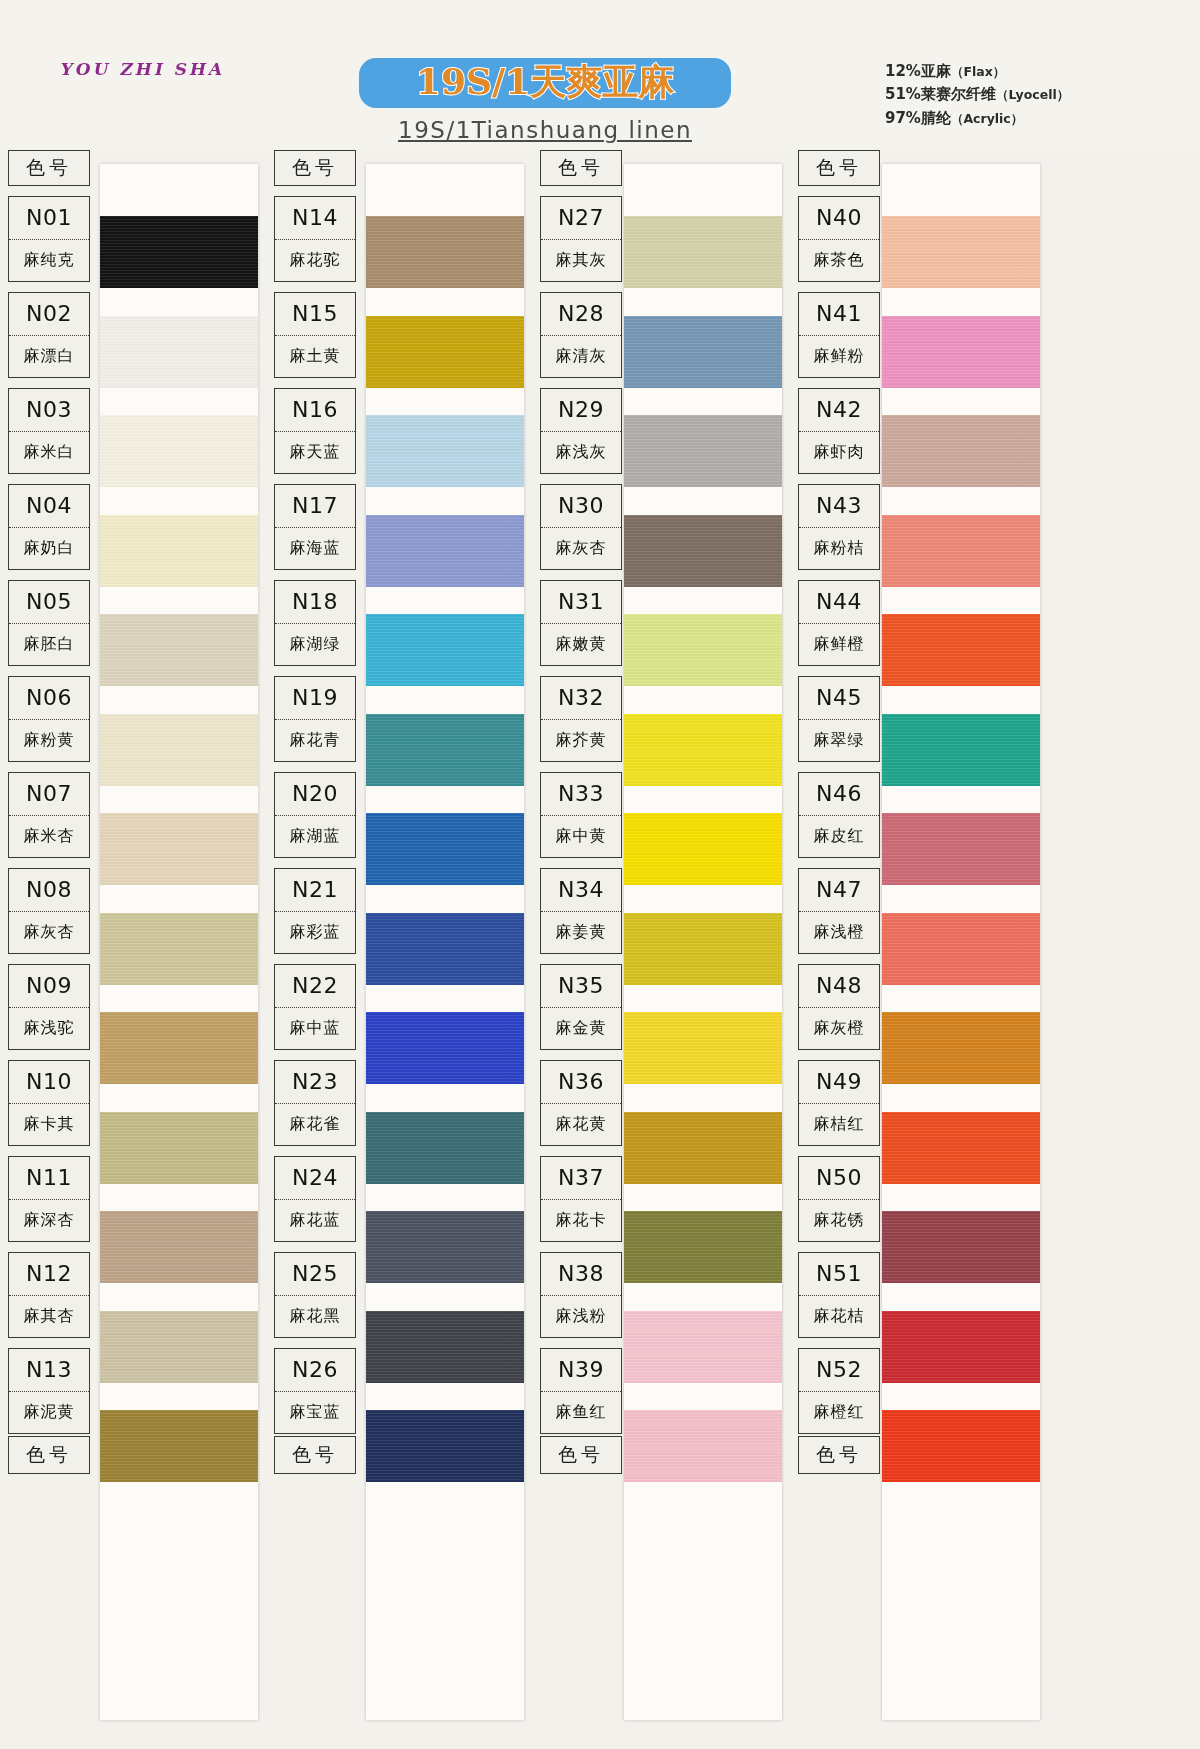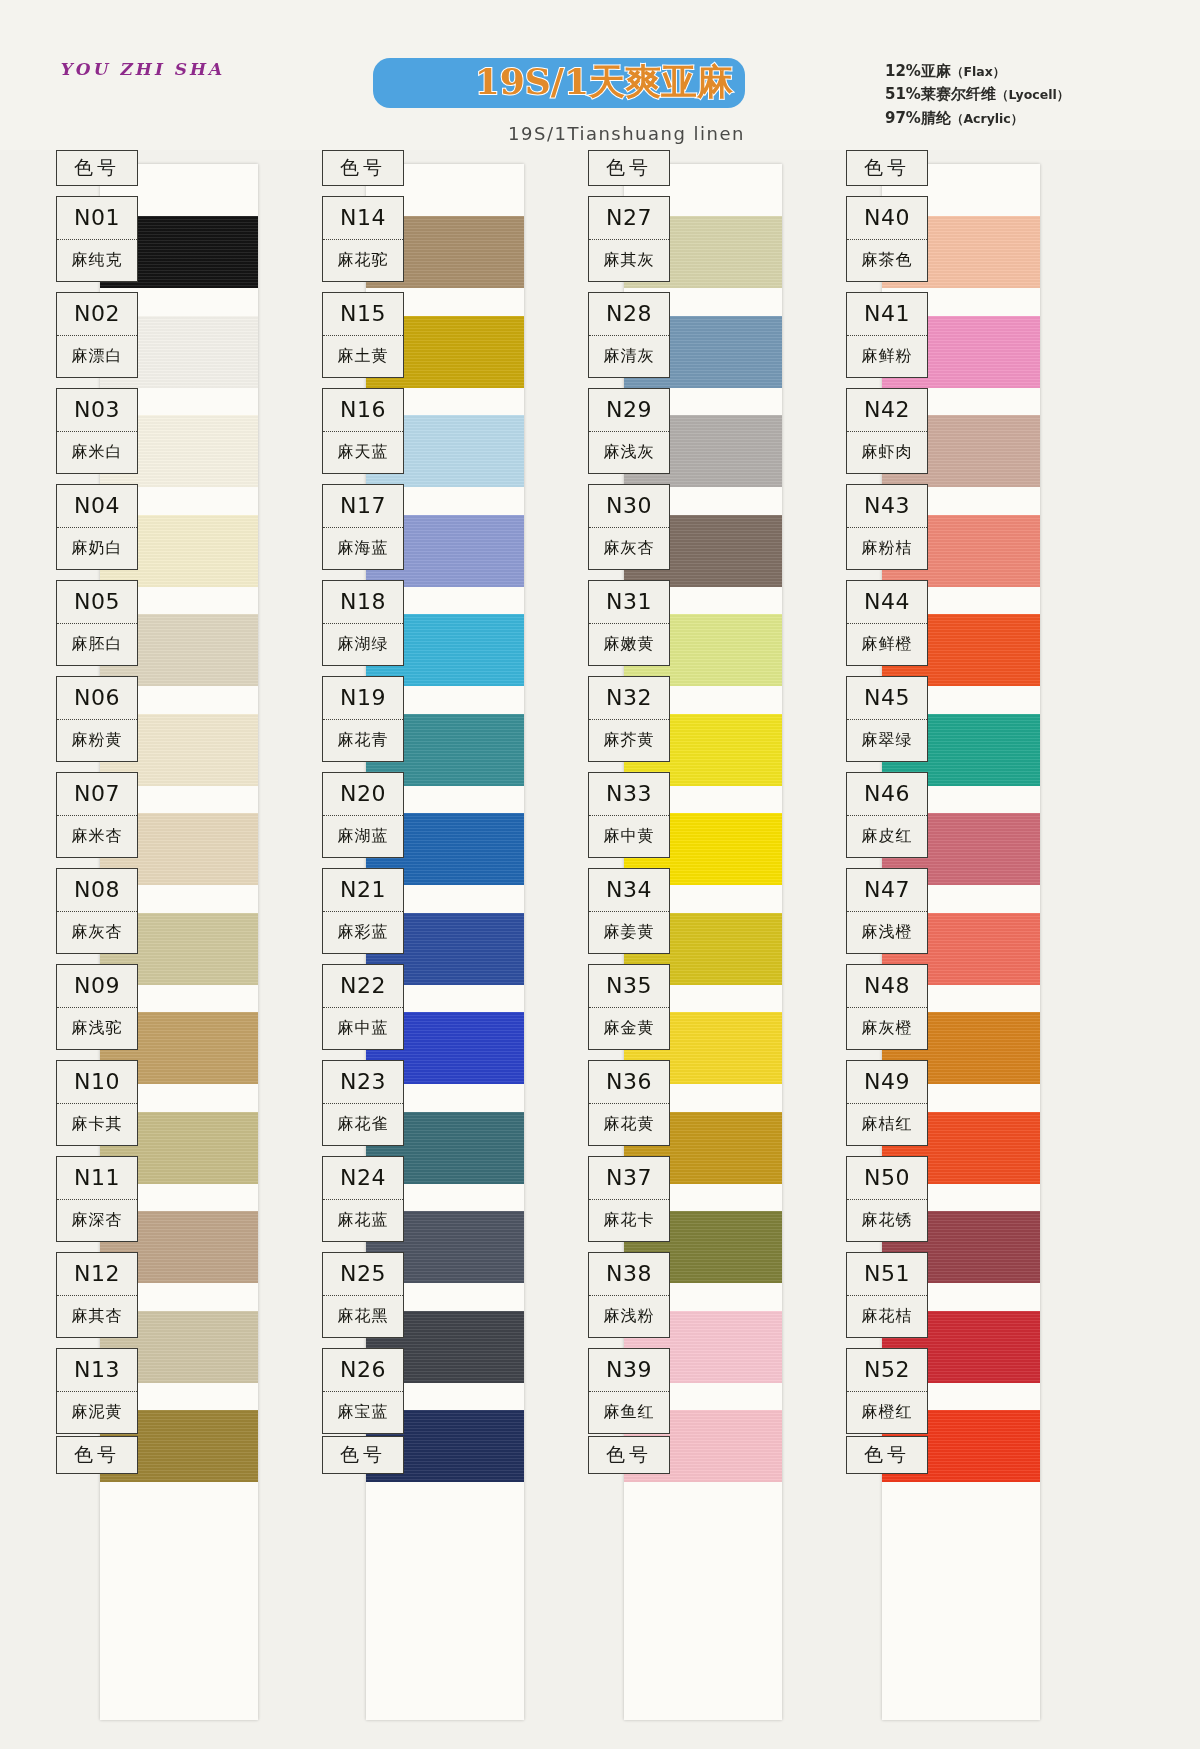--- a/index.html
+++ b/index.html
@@ -23,38 +23,39 @@
     font-family:"DejaVu Sans","Liberation Sans",sans-serif;
     line-height:1;
     text-shadow:1px 1px 0 #d9a7d8;
   }
   .brand-en{
     margin-top:7px;font-size:17px;font-style:italic;font-weight:bold;
     letter-spacing:3px;color:#8e2a8b;
     font-family:"DejaVu Serif","Liberation Serif",serif;
   }
   .title-wrap{
-    position:absolute;left:345px;top:58px;width:400px;text-align:right;
+    position:absolute;left:345px;top:58px;width:400px;text-align:center;
   }
   .title-banner{
     background:#4ea3e0;border-radius:17px;
     padding:4px 12px 7px 12px;display:inline-block;
     box-sizing:border-box;width:372px;
   }
   .title-main{
     font-size:36px;font-weight:bold;letter-spacing:0px;
     color:#e18a2a;line-height:1.08;white-space:nowrap;
     font-family:"DejaVu Serif","Liberation Serif",serif;
     -webkit-text-stroke:2px #ffffff;
     paint-order:stroke fill;
   }
   .title-sub{
-    margin-top:15px;font-size:18px;letter-spacing:1.5px;color:#4a4a48;
+    margin-top:9px;font-size:23px;letter-spacing:1.5px;color:#4a4a48;
     font-family:"DejaVu Sans","Liberation Sans",sans-serif;
     white-space:nowrap;
+    text-decoration:underline;
   }
   .composition{
     position:absolute;left:885px;top:60px;width:300px;
     font-size:15px;line-height:1.55;color:#2b2b28;font-weight:bold;
   }
   .composition .en{font-size:12.5px;}
 
   
   .chart{
     position:absolute;left:0;top:150px;width:1200px;height:1599px;
@@ -62,21 +63,21 @@
   .col{
     position:absolute;top:0;width:268px;height:1599px;
   }
   .col-0{left:8px;}
   .col-1{left:274px;}
   .col-2{left:540px;}
   .col-3{left:798px;}
 
   
   .labels{
-    position:absolute;left:0;top:0;width:82px;margin-left:48px;
+    position:absolute;left:0;top:0;width:82px;
   }
   .lab-header{
     box-sizing:border-box;width:82px;height:36px;
     border:1.6px solid #3b3b36;background:#f1f0ea;
     display:flex;align-items:center;justify-content:center;
     font-size:19px;letter-spacing:4px;color:#1d1d1a;
     margin-bottom:0px;
   }
   .lab-cell{
     box-sizing:border-box;width:82px;height:86px;

